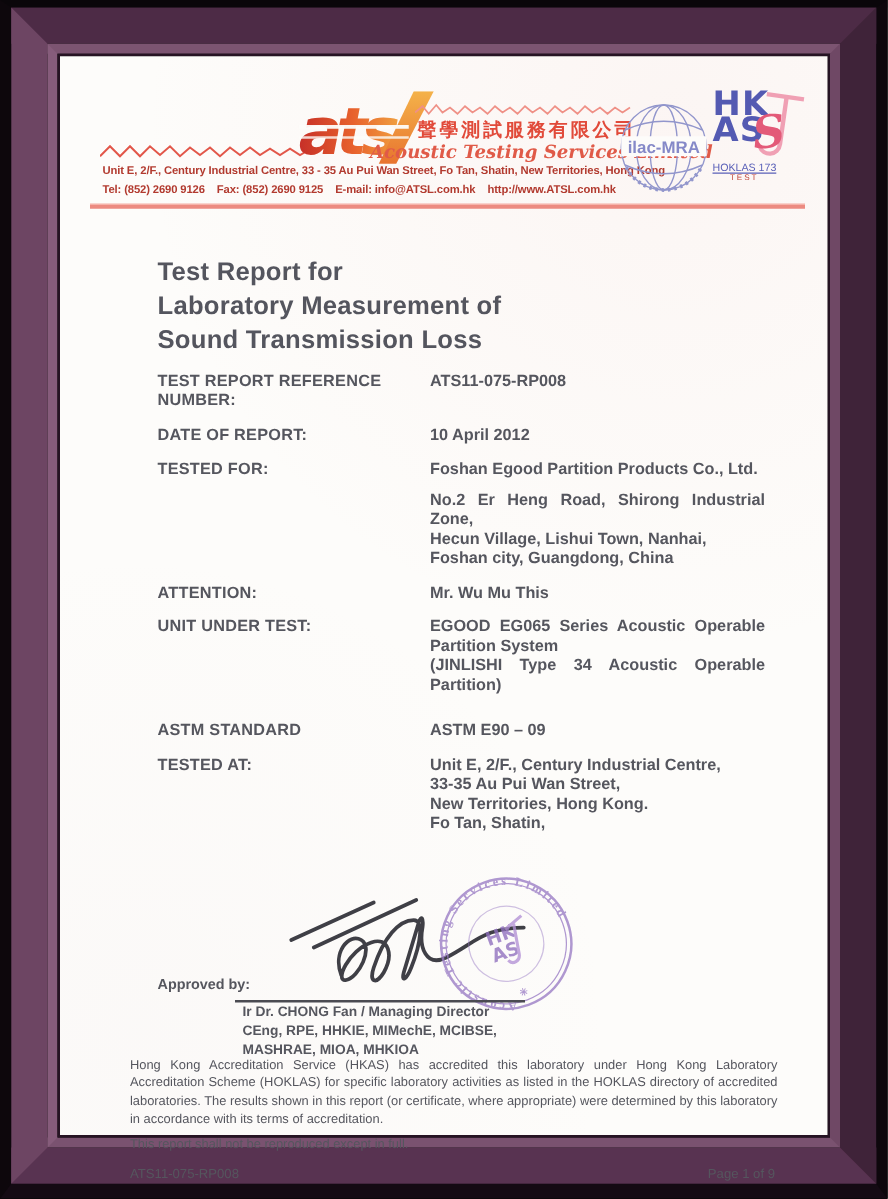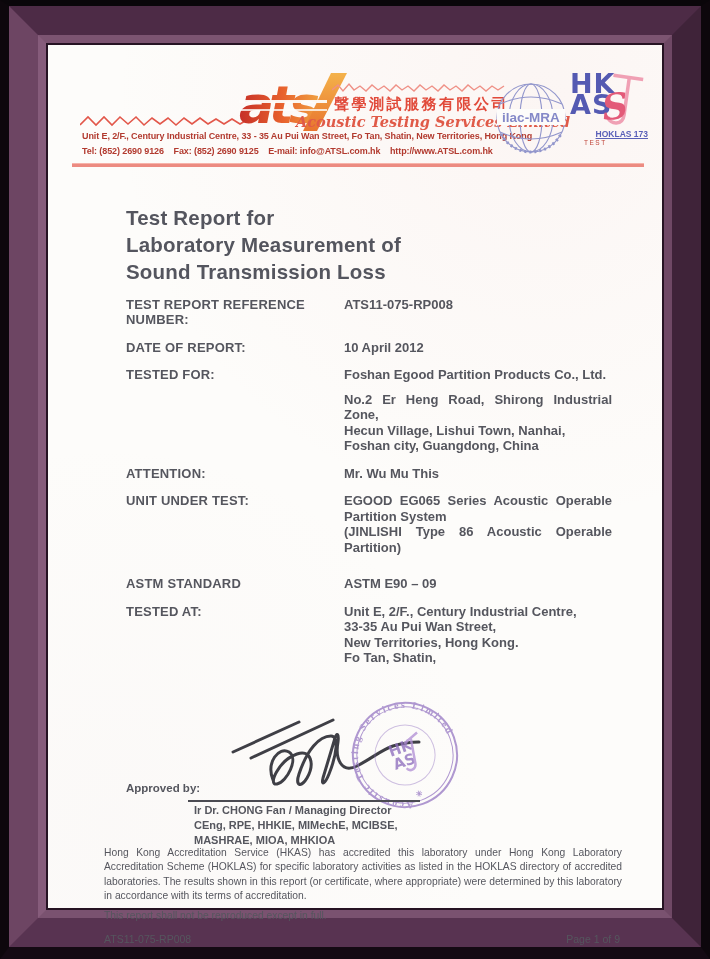--- a/index.html
+++ b/index.html
@@ -28,22 +28,22 @@
         letter-spacing:-0.1px;color:#b23a2f;white-space:pre;}
   .rule{height:2.5px;background:#ec8b81;border-top:1px solid #f6b3aa;margin:0 18px 0 24px;}
   
   .hkas{position:absolute;width:78px;height:96px;}
   .hkas-letters{font-family:"DejaVu Sans",sans-serif;font-weight:900;font-size:27px;
                 line-height:21px;color:#545ab2;letter-spacing:1px;}
   .hkas-s{position:absolute;left:32px;top:12px;font-family:"DejaVu Serif",serif;
           font-style:italic;font-weight:bold;font-size:36px;color:#e35a78;
           transform:rotate(-6deg);}
   .hkas-j{position:absolute;left:34px;top:-2px;}
-  .hoklas{margin-top:14px;font-size:8.5px;font-weight:bold;color:#5a60b8;
-          text-decoration:underline;white-space:nowrap;text-align:right;}
+  .hoklas{margin-top:14px;font-size:8.5px;font-weight:normal;color:#5a60b8;
+          text-decoration:underline;white-space:nowrap;}
   .hoklas-test{font-size:6.5px;color:#c0473c;letter-spacing:1.5px;margin-left:14px;}
   
   .title{margin:37px 40px 0 78px;font-size:20.5px;font-weight:bold;line-height:27px;
          color:#54555e;letter-spacing:.2px;}
   
   .fields{margin:12px 0 0 78px;width:486px;font-size:13px;font-weight:bold;color:#55565e;}
   .frow{display:grid;grid-template-columns:218px 268px;margin-bottom:12px;line-height:15.5px;}
   .frow .lab{letter-spacing:.2px;}
   .justify{text-align:justify;}
   .addr-block{margin-top:9px;}
@@ -173,21 +173,21 @@
 
       <div class="frow">
         <div class="lab">ATTENTION:</div>
         <div>Mr. Wu Mu This</div>
       </div>
 
       <div class="frow">
         <div class="lab">UNIT UNDER TEST:</div>
         <div>
           <div class="justify">EGOOD EG065 Series Acoustic Operable Partition System</div>
-          <div class="justify">(JINLISHI Type 86 Acoustic Operable Partition)</div>
+          <div class="justify">(JINLISHI Type 34 Acoustic Operable Partition)</div>
         </div>
       </div>
 
       <div class="frow gap-top">
         <div class="lab">ASTM STANDARD</div>
         <div>ASTM E90 – 09</div>
       </div>
 
       <div class="frow">
         <div class="lab">TESTED AT:</div>

